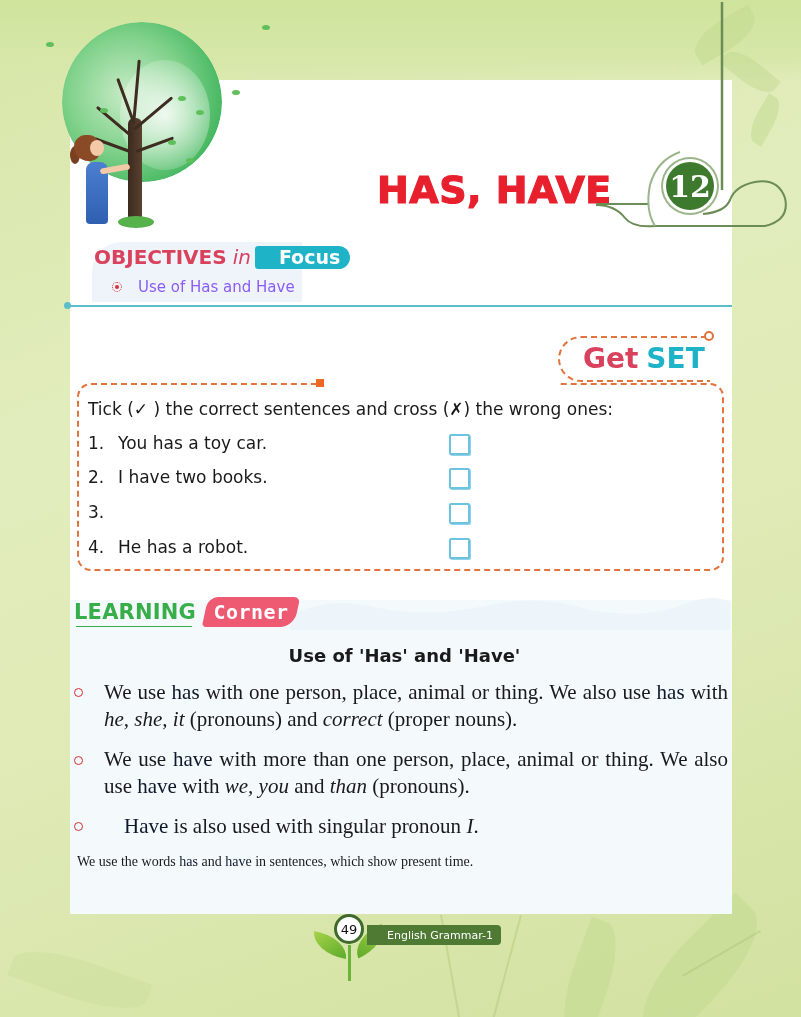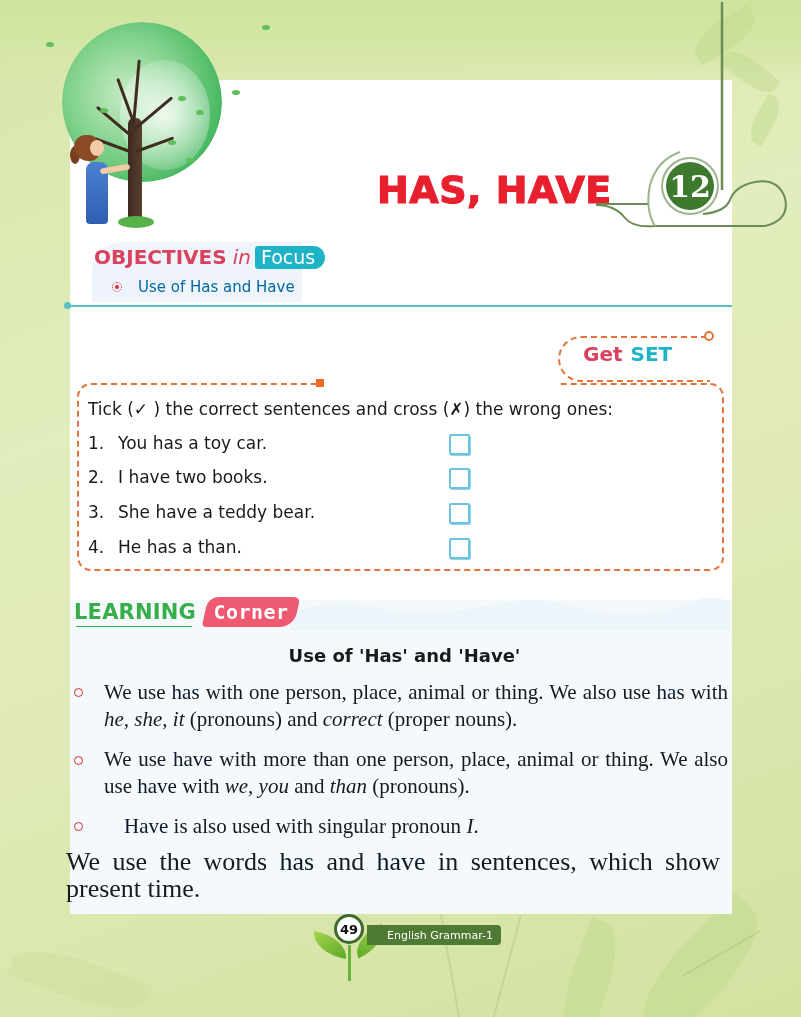--- a/index.html
+++ b/index.html
@@ -80,38 +80,38 @@
   .obj-bg {
     position: absolute; left: 92px; top: 242px; width: 210px; height: 60px; border-radius: 30px 0 0 0;
     background: #eef4fa;
   }
   .obj-head {
     position: absolute; left: 94px; top: 245px; font-size: 20px; font-weight: 900; color: #d9415d;
     font-family: "DejaVu Sans", sans-serif; display: flex; align-items: center;
   }
   .obj-head .in { font-style: italic; font-weight: normal; margin: 0 4px 0 6px; font-size: 20px; }
   .obj-head .focus {
-    background: #1fb3c8; color: #fff; border-radius: 4px 14px 14px 4px; padding: 0 10px 1px 6px;
-    font-weight: normal; font-size: 19px;
-  }
-  .obj-item { position: absolute; left: 112px; top: 278px; font-size: 15px; color: #0369a1; display: flex; align-items: center; font-family: "DejaVu Sans", sans-serif; }
+    background: #1fb3c8; color: #fff; border-radius: 4px 14px 14px 4px; padding: 0 10px 1px 24px;
+    font-weight: bold; font-size: 19px;
+  }
+  .obj-item { position: absolute; left: 112px; top: 278px; font-size: 15px; color: #8b5cf6; display: flex; align-items: center; font-family: "DejaVu Sans", sans-serif; }
   .obj-bullet {
     width: 10px; height: 10px; border-radius: 50%; border: 1px dotted #d82e3a; margin-right: 16px; position: relative;
   }
   .obj-bullet::after { content: ""; position: absolute; left: 2px; top: 2px; width: 4px; height: 4px; border-radius: 50%; background: #d82e3a; }
   .obj-rule { position: absolute; left: 66px; top: 305px; width: 666px; height: 2px; background: #5bbfc9; }
   .obj-dot { position: absolute; left: 64px; top: 302px; width: 7px; height: 7px; border-radius: 50%; background: #5bbfc9; }
 
   
   .getset {
     position: absolute; left: 558px; top: 336px; width: 152px; height: 46px;
     border: 2px dashed #e3733c; border-radius: 24px 0 0 24px; border-right: none;
   }
   .getset-circ { position: absolute; left: 704px; top: 331px; width: 10px; height: 10px; border-radius: 50%; border: 2px solid #e3733c; background: #fff; }
-  .getset-label { position: absolute; left: 583px; top: 342px; font-size: 20px; font-weight: 900; font-family: "DejaVu Sans", sans-serif; }
+  .getset-label { position: absolute; left: 583px; top: 342px; font-size: 28px; font-weight: 900; font-family: "DejaVu Sans", sans-serif; }
   .getset-label .g { color: #d9415d; }
   .getset-label .s { color: #1fb3c8; margin-left: 8px; font-weight: bold; }
 
   .exercise {
     position: absolute; left: 77px; top: 383px; width: 647px; height: 188px;
     border: 2px dashed #e3733c; border-radius: 14px;
   }
   .ex-mask-top { position: absolute; left: 320px; top: 379px; width: 240px; height: 6px; background: #fff; }
   .ex-square { position: absolute; left: 316px; top: 379px; width: 8px; height: 8px; background: #ee6a24; }
   .ex-instr { position: absolute; left: 88px; top: 399px; font-size: 17px; color: #1a1a1a; font-family: "DejaVu Sans", sans-serif; }
@@ -140,31 +140,31 @@
 
   .rule-block {
     position: absolute; left: 104px; width: 624px; font-family: "Liberation Serif", serif; font-size: 21px;
     line-height: 27px; color: #1a1a1a; text-align: justify;
   }
   .rule-bullet {
     position: absolute; left: 74px; width: 9px; height: 9px; border-radius: 50%; border: 1.5px solid #d22e2e;
   }
   .hl { color: #0f172a; }
   .it { font-style: italic; }
-  .summary { position: absolute; left: 66px; top: 848px; width: 654px; font-family: "Liberation Serif", serif; font-size: 26px; line-height: 27px; color: #1a1a1a; text-align: justify; }
+  .summary { position: absolute; left: 77px; top: 848px; width: 654px; font-family: "Liberation Serif", serif; font-size: 14px; line-height: 27px; color: #1a1a1a; text-align: justify; }
 
   
   .footer-bar {
     position: absolute; left: 367px; top: 925px; width: 134px; height: 20px; background: #4f7a34;
     border-radius: 0 4px 4px 0; color: #fff; font-size: 11px; font-family: "DejaVu Sans", sans-serif;
     display: flex; align-items: center; justify-content: flex-end; padding-right: 8px;
   }
   .footer-circle {
     position: absolute; left: 334px; top: 914px; width: 30px; height: 30px; border-radius: 50%; background: #fff;
-    border: 3px solid #3e6a2c; font-weight: bold; font-size: 13px; color: #111; font-family: "DejaVu Sans", sans-serif;
+    border: 3px solid #3e6a2c; font-weight: normal; font-size: 13px; color: #111; font-family: "DejaVu Sans", sans-serif;
     display: flex; align-items: center; justify-content: center;
   }
   .sprout-leaf { position: absolute; border-radius: 0 100% 0 100%; background: linear-gradient(135deg, #a6d34a, #5eaa2a); }
   .sprout-stem { position: absolute; left: 348px; top: 945px; width: 3px; height: 36px; background: #6cb33a; }
 </style>
 </head>
 <body>
 
 <div class="bg-top"></div>
 <div class="bg-leaf" style="left:690px;top:20px;width:70px;height:30px;transform:rotate(-30deg);"></div>
@@ -250,27 +250,26 @@
 <div class="ex-box" style="top:434px;"></div>
 
 <div class="ex-row" style="top:467px;">
   <span class="ex-num">2.</span>
   <span>I have two books.</span>
 </div>
 <div class="ex-box" style="top:468px;"></div>
 
 <div class="ex-row" style="top:502px;">
   <span class="ex-num">3.</span>
-  <span>She have a teddy bear.</span>
 </div>
 <div class="ex-box" style="top:503px;"></div>
 
 <div class="ex-row" style="top:537px;">
   <span class="ex-num">4.</span>
-  <span>He has a than.</span>
+  <span>He has a robot.</span>
 </div>
 <div class="ex-box" style="top:538px;"></div>
 
 <div class="lc-learning">LEARNING</div>
 <div class="lc-under"></div>
 <div class="lc-corner"></div>
 <div class="lc-corner-text">Corner</div>
 <div class="lc-heading">Use of 'Has' and 'Have'</div>
 
 <div class="rule-bullet" style="top:688px;"></div>

